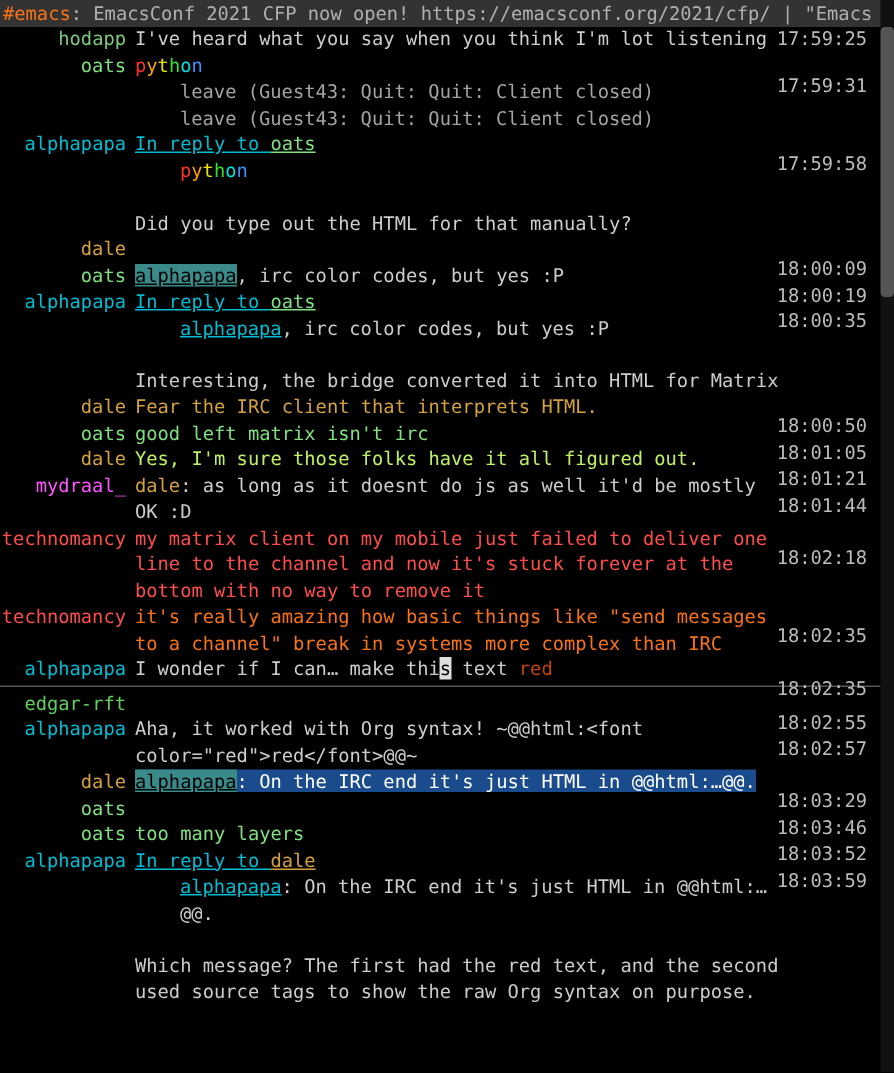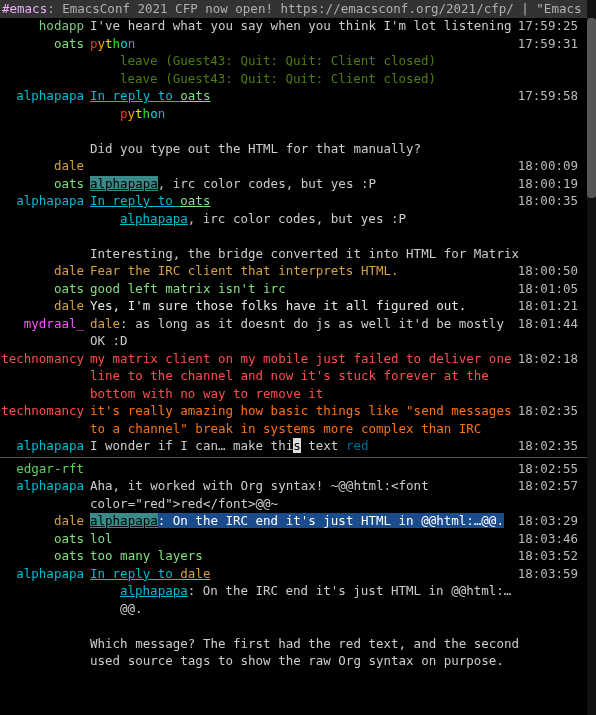--- a/index.html
+++ b/index.html
@@ -1,36 +1,36 @@
 <!DOCTYPE html>
 <html><head>
 <meta charset="utf-8">
 <style>
   html,body{margin:0;padding:0;background:#000;color:#ccc;font-family:"DejaVu Sans Mono","Menlo","Consolas",monospace;font-size:12.5px;line-height:1.4;}
   .app{width:596px;height:715px;position:relative;overflow:hidden;background:#000;}
   .scroll{position:absolute;top:0;right:0;width:9px;height:100%;background:#111;}
   .thumb{position:absolute;right:0;width:9px;background:#555;border-radius:3px;}
   .titlebar{color:#b0b0b0;background:#333;padding:0 2px;white-space:nowrap;overflow:hidden;text-overflow:clip;}
-  .titlebar .chan{color:#f0abfc;}
+  .titlebar .chan{color:#f97316;}
   .log{position:absolute;top:17px;left:0;right:9px;bottom:17px;overflow:hidden;}
   .row{display:flex;align-items:flex-start;}
   .nick{width:84px;text-align:right;flex:0 0 84px;padding-right:6px;}
   .msg{flex:1;padding-right:66px;word-wrap:break-word;}
-  .time{position:absolute;right:9px;width:62px;text-align:right;color:#bbb;}
+  .time{position:absolute;right:9px;width:62px;text-align:right;color:#bbb;margin-top:13px;}
   .hr{border-top:1px solid #555;margin:2px 0 2px 0;}
   .link{color:#00bcd4;text-decoration:underline;}
   .nick-link{text-decoration:underline;}
   .hl{background:#3a8a8a;color:#000;text-decoration:underline;}
   .modeline{position:absolute;left:0;right:0;bottom:0;height:17px;background:#ccc;color:#000;padding:0 4px;white-space:nowrap;overflow:hidden;}
   .modeline b{font-weight:bold;}
   .rainbow span{display:inline;}
   .r1{color:#ff3030}.r2{color:#ffa000}.r3{color:#e6e600}.r4{color:#30e030}.r5{color:#00e0e0}.r6{color:#4090ff}
   .cursor{background:#ddd;color:#000;}
-  .red{color:#0369a1;}
-  .grey{color:#4d7c0f;}
+  .red{color:#c2410c;}
+  .grey{color:#a3a3a3;}
   .indent{padding-left:30px;}
   .sel{background:#1a4b8c;color:#fff;}
 </style>
 </head>
 <body>
 <div class="app">
 
   <div class="titlebar">
     <span class="chan">#emacs</span><span>: </span><span>EmacsConf 2021 CFP now open! https://emacsconf.org/2021/cfp/ | "Emacs is a co</span>
   </div>
@@ -96,21 +96,21 @@
         <div class="msg"><span style="color:#d4a040">Fear the IRC client that interprets HTML.</span></div>
         <div class="time">18:00:50</div>
       </div>
       <div class="row" style="position: relative;">
         <div class="nick" style="color: rgb(128, 224, 128);">oats</div>
         <div class="msg"><span style="color:#80e080">good left matrix isn't irc</span></div>
         <div class="time">18:01:05</div>
       </div>
       <div class="row" style="position: relative;">
         <div class="nick" style="color: rgb(212, 160, 64);">dale</div>
-        <div class="msg"><span style="color:#e5e5e5">Yes, I'm sure those folks have it all figured out.</span></div>
+        <div class="msg"><span style="color:#bef264">Yes, I'm sure those folks have it all figured out.</span></div>
         <div class="time">18:01:21</div>
       </div>
       <div class="row" style="position: relative;">
         <div class="nick" style="color: rgb(255, 85, 255);">mydraal_</div>
         <div class="msg"><span style="color:#d4a040">dale</span><span>: as long as it doesnt do js as well it'd be mostly OK :D</span></div>
         <div class="time">18:01:44</div>
       </div>
       <div class="row" style="position: relative;">
         <div class="nick" style="color: rgb(255, 77, 77);">technomancy</div>
         <div class="msg"><span style="color:#ff4d4d">my matrix client on my mobile just failed to deliver one line to the channel and now it's stuck forever at the bottom with no way to remove it</span></div>
@@ -136,21 +136,20 @@
         <div class="msg"><span>Aha, it worked with Org syntax!  ~@@html:&lt;font color="red"&gt;red&lt;/font&gt;@@~</span></div>
         <div class="time">18:02:57</div>
       </div>
       <div class="row" style="position: relative;">
         <div class="nick" style="color: rgb(212, 160, 64);">dale</div>
         <div class="msg"><span class="sel"><span class="hl">alphapapa</span><span>: On the IRC end it's just HTML in @@html:…@@.</span></span></div>
         <div class="time">18:03:29</div>
       </div>
       <div class="row" style="position: relative;">
         <div class="nick" style="color: rgb(128, 224, 128);">oats</div>
-        <div class="msg"><span style="color:#80e080">lol</span></div>
         <div class="time">18:03:46</div>
       </div>
       <div class="row" style="position: relative;">
         <div class="nick" style="color: rgb(128, 224, 128);">oats</div>
         <div class="msg"><span style="color:#80e080">too many layers</span></div>
         <div class="time">18:03:52</div>
       </div>
       <div class="row" style="position: relative;">
         <div class="nick" style="color: rgb(0, 188, 212);">alphapapa</div>
         <div class="msg"><span class="link">In reply to </span><span class="link" style="color:#d4a040">dale</span></div>

